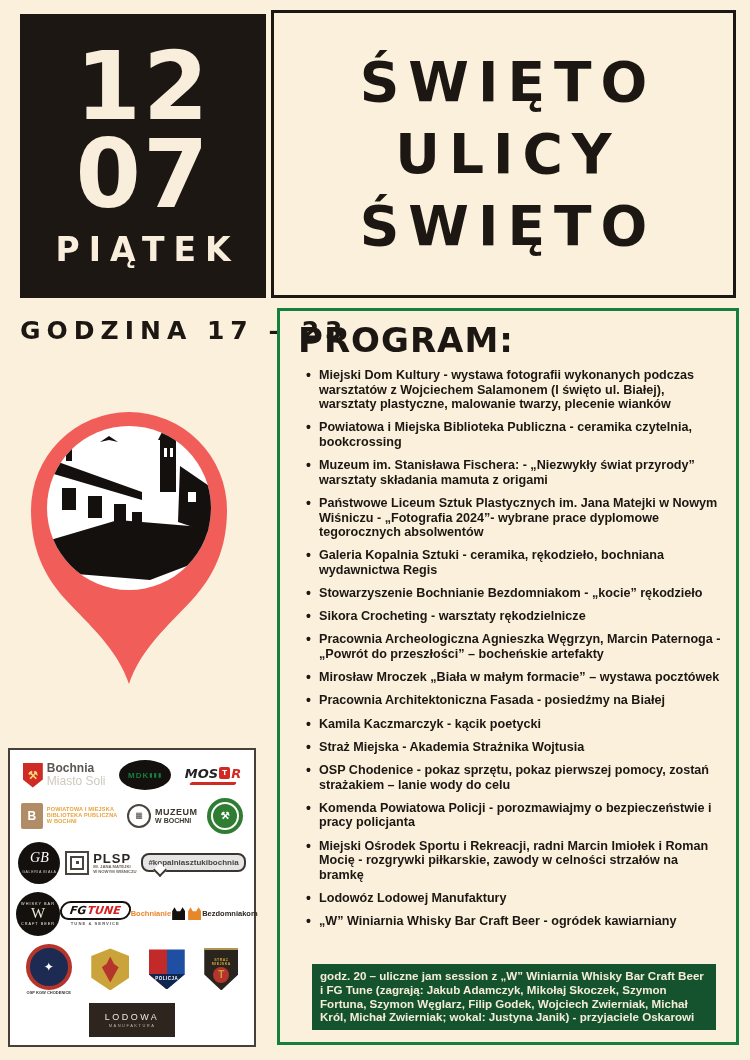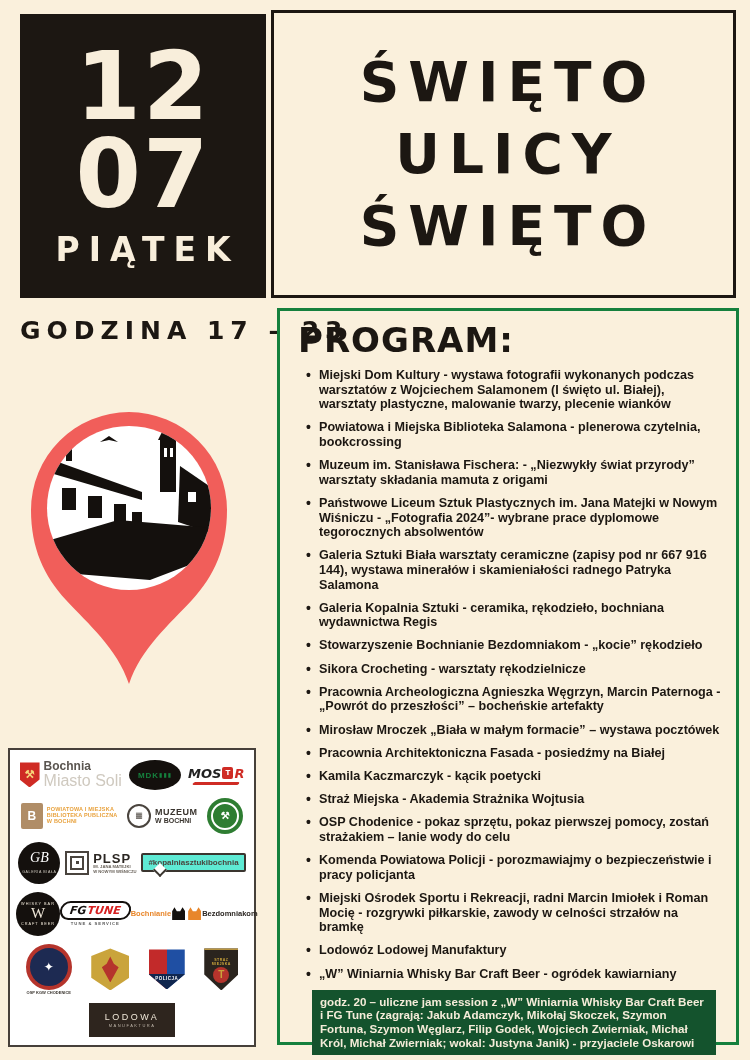--- a/index.html
+++ b/index.html
@@ -76,21 +76,21 @@
   }
   .logo-row{display:flex;align-items:center;justify-content:space-around;}
   .logo{display:flex;align-items:center;justify-content:center;gap:4px;}
   .stack{display:flex;flex-direction:column;align-items:flex-start;line-height:1.05;}
   .stack.c{align-items:center;}
   
   .shield-red{width:20px;height:25px;background:#cf2b24;
     clip-path:polygon(0 0,100% 0,100% 68%,50% 100%,0 68%);
     display:flex;align-items:center;justify-content:center;color:#f7d87b;font-size:11px;font-weight:700;}
   .bochnia-name{font-size:12px;font-weight:700;color:#5a5550;}
-  .bochnia-sub{font-size:16px;font-weight:400;color:#cfc9bf;}
+  .bochnia-sub{font-size:12px;font-weight:400;color:#cfc9bf;}
   
   .mdk-oval{width:52px;height:30px;background:#14100d;border-radius:50%;
     display:flex;align-items:center;justify-content:center;color:#15803d;}
   .mdk-txt{font-size:8px;font-weight:800;letter-spacing:1px;}
   .mdk-bld{font-size:6px;letter-spacing:1px;line-height:0.8;}
   
   .mosir{flex-direction:column;gap:1px;}
   .mosir-line{display:flex;align-items:center;gap:1px;font-family:"DejaVu Sans",sans-serif;}
   .mosir-txt{font-size:13px;font-weight:800;color:#222;font-style:italic;}
   .mosir-badge{width:11px;height:12px;background:#cf2b24;border-radius:2px;
@@ -118,22 +118,22 @@
   .gal-cap{font-size:3.6px;letter-spacing:0.6px;color:#cfc9bf;}
   
   .plsp-spiral{width:20px;height:20px;border:2px solid #4a443e;
     display:flex;align-items:center;justify-content:center;}
   .plsp-spiral>div{width:10px;height:10px;border:2px solid #4a443e;
     display:flex;align-items:center;justify-content:center;}
   .plsp-spiral>div>div{width:3px;height:3px;background:#4a443e;}
   .plsp-txt{font-size:13px;font-weight:800;color:#2b2622;letter-spacing:1px;}
   .plsp-sub{font-size:4.2px;font-weight:700;color:#6b645c;}
   
-  .hash-bubble{position:relative;border:2px solid #3a352f;border-radius:2px;
-    padding:3px 5px;font-size:8px;font-weight:700;color:#4a443e;background:#5eead4;}
+  .hash-bubble{position:relative;border:2px solid #3a352f;border-radius:8px;
+    padding:3px 5px;font-size:8px;font-weight:700;color:#4a443e;background:#e5e5e5;}
   .hash-bubble::after{content:"";position:absolute;left:12px;bottom:-5px;width:8px;height:8px;
     background:#fff;border-right:2px solid #3a352f;border-bottom:2px solid #3a352f;
     transform:rotate(45deg);}
   
   .whisky-circle{width:44px;height:44px;background:#14100d;border-radius:50%;
     display:flex;flex-direction:column;align-items:center;justify-content:center;color:#efe7d8;gap:1px;}
   .whisky-top,.whisky-bottom{font-size:3.8px;letter-spacing:1px;}
   .whisky-w{font-size:15px;font-weight:400;line-height:0.9;font-family:"Liberation Serif",serif;}
   
   .fgtune{flex-direction:column;gap:1px;}
@@ -365,24 +365,23 @@
         </div>
       </div>
     </div>
 
   </div>
 
   <div class="program-box">
     <div class="program-heading">PROGRAM:</div>
     <ul class="program-list">
       <li>Miejski Dom Kultury - wystawa fotografii wykonanych podczas warsztatów z Wojciechem Salamonem (I święto ul. Białej), warsztaty plastyczne, malowanie twarzy, plecenie wianków</li>
-      <li>Powiatowa i Miejska Biblioteka Salamona - plenerowa czytelnia, bookcrossing</li>
+      <li>Powiatowa i Miejska Biblioteka Publiczna - ceramika czytelnia, bookcrossing</li>
       <li>Muzeum im. Stanisława Fischera: - „Niezwykły świat przyrody” warsztaty składania mamuta z origami</li>
       <li>Państwowe Liceum Sztuk Plastycznych im. Jana Matejki w Nowym Wiśniczu - „Fotografia 2024”- wybrane prace dyplomowe tegorocznych absolwentów</li>
-      <li>Galeria Sztuki Biała warsztaty ceramiczne (zapisy pod nr 667 916 144), wystawa minerałów i skamieniałości radnego Patryka Salamona</li>
       <li>Galeria Kopalnia Sztuki - ceramika, rękodzieło, bochniana wydawnictwa Regis</li>
       <li>Stowarzyszenie Bochnianie Bezdomniakom - „kocie” rękodzieło</li>
       <li>Sikora Crocheting - warsztaty rękodzielnicze</li>
       <li>Pracownia Archeologiczna Agnieszka Węgrzyn, Marcin Paternoga - „Powrót do przeszłości” – bocheńskie artefakty</li>
       <li>Mirosław Mroczek „Biała w małym formacie” – wystawa pocztówek</li>
       <li>Pracownia Architektoniczna Fasada - posiedźmy na Białej</li>
       <li>Kamila Kaczmarczyk - kącik poetycki</li>
       <li>Straż Miejska - Akademia Strażnika Wojtusia</li>
       <li>OSP Chodenice - pokaz sprzętu, pokaz pierwszej pomocy, zostań strażakiem – lanie wody do celu</li>
       <li>Komenda Powiatowa Policji - porozmawiajmy o bezpieczeństwie i pracy policjanta</li>

